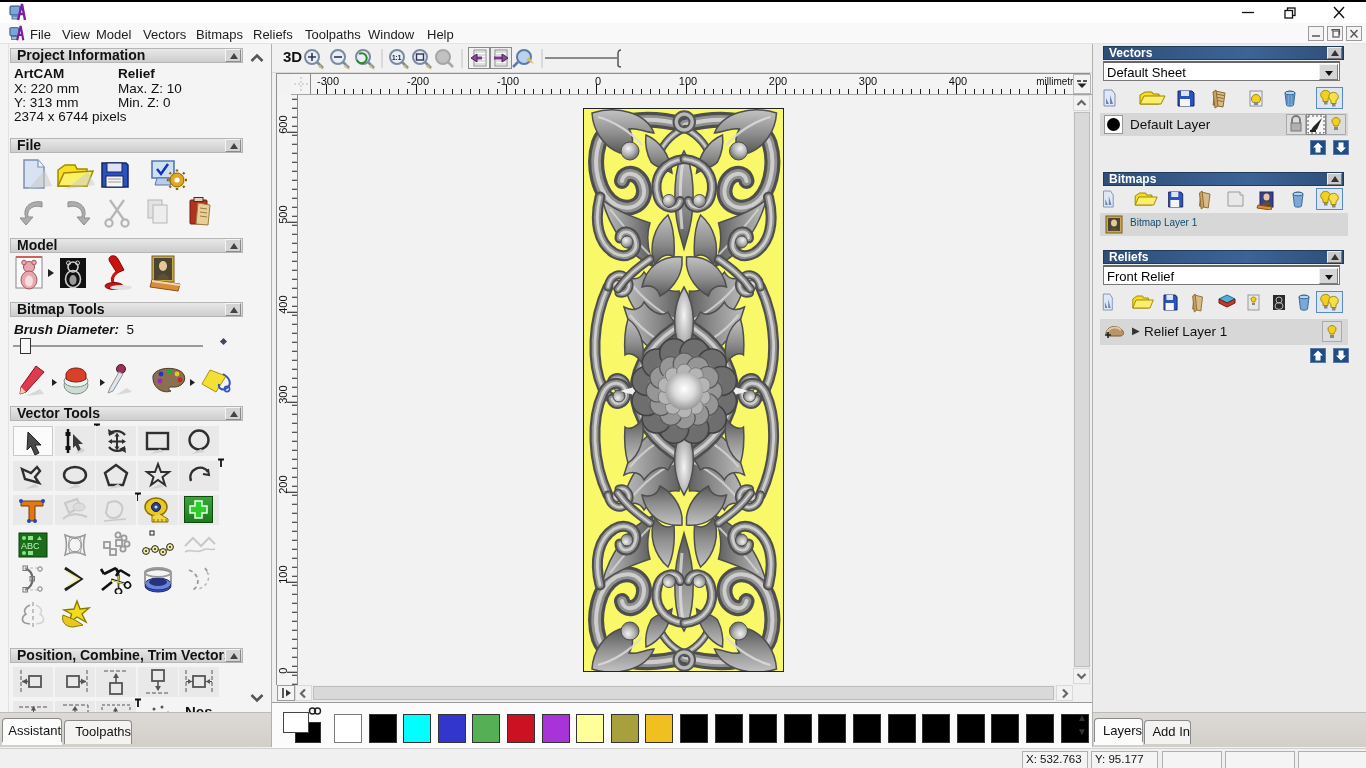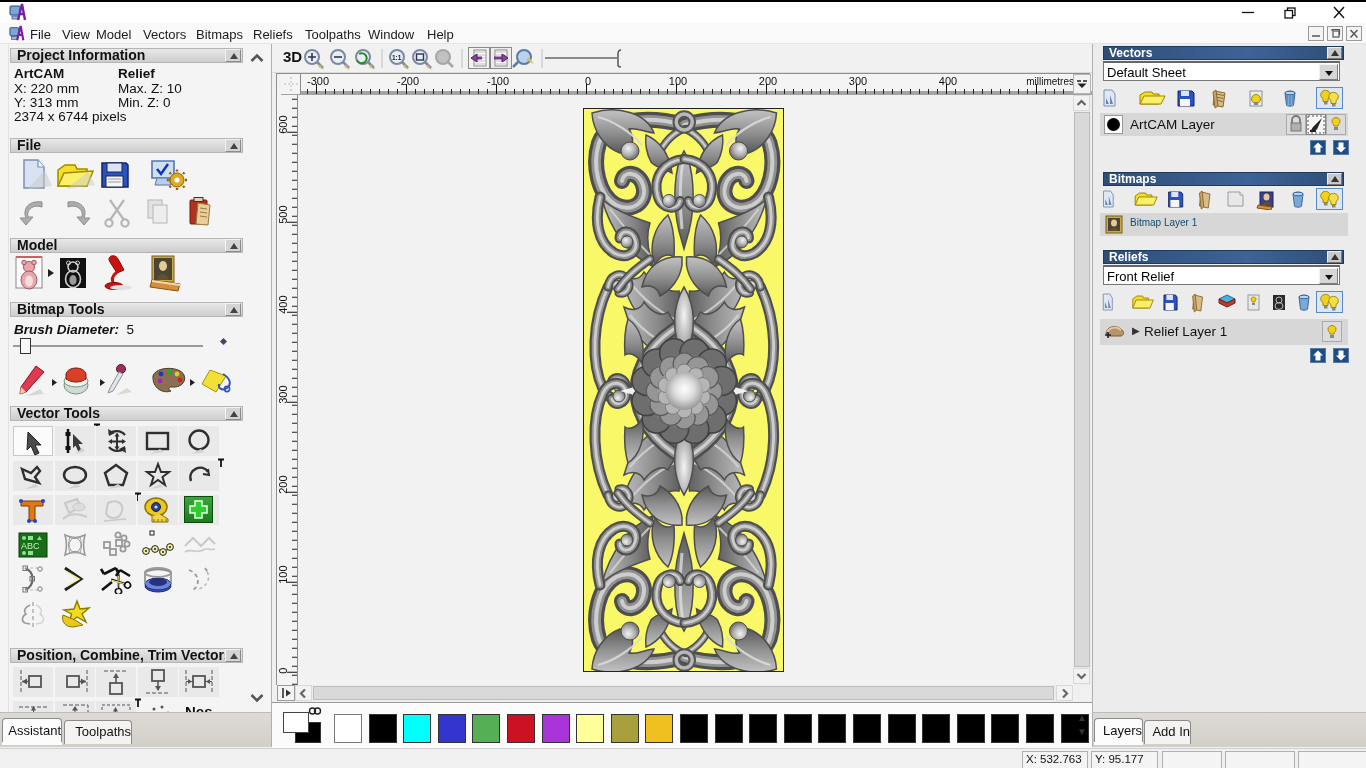--- a/index.html
+++ b/index.html
@@ -611,21 +611,21 @@
         <rect x="10" y="306.75" width="10" height="1" fill="#111"></rect>
         <text x="4" y="302.8" font-size="11" fill="#111" text-anchor="start" font-family="Liberation Sans" transform="rotate(-90 10 302.8)">300</text>
         <rect x="10" y="396.75" width="10" height="1" fill="#111"></rect>
         <text x="4" y="392.8" font-size="11" fill="#111" text-anchor="start" font-family="Liberation Sans" transform="rotate(-90 10 392.8)">200</text>
         <rect x="10" y="486.75" width="10" height="1" fill="#111"></rect>
         <text x="4" y="482.8" font-size="11" fill="#111" text-anchor="start" font-family="Liberation Sans" transform="rotate(-90 10 482.8)">100</text>
         <rect x="10" y="576.75" width="10" height="1" fill="#111"></rect>
         <text x="4" y="572.8" font-size="11" fill="#111" text-anchor="start" font-family="Liberation Sans" transform="rotate(-90 10 572.8)">0</text>
       </svg>
     </div>
-  <div class="abs" id="hruler" style="left:4px;top:0;width:814px;height:21px;background:#f4f4f4;border-bottom:4px solid #a3a3a3">
+  <div class="abs" id="hruler" style="left:14px;top:0;width:814px;height:21px;background:#f4f4f4;border-bottom:1px solid #a3a3a3">
       <svg class="abs" style="left:0;top:0" width="814" height="20">
         <rect x="26.0" y="15" width="1" height="5" fill="#222"></rect>
         <rect x="35.0" y="15" width="1" height="5" fill="#222"></rect>
         <rect x="44.0" y="15" width="1" height="5" fill="#222"></rect>
         <rect x="53.0" y="15" width="1" height="5" fill="#222"></rect>
         <rect x="62.0" y="15" width="1" height="5" fill="#222"></rect>
         <rect x="71.0" y="15" width="1" height="5" fill="#222"></rect>
         <rect x="80.0" y="15" width="1" height="5" fill="#222"></rect>
         <rect x="89.0" y="15" width="1" height="5" fill="#222"></rect>
         <rect x="98.0" y="15" width="1" height="5" fill="#222"></rect>
@@ -956,21 +956,21 @@
       <rect x="224" y="15" width="3.5" height="2.5" fill="#888"></rect>
     </g>
   <g transform="translate(8,0)">
       <path d="M223 6 c-3 1.5 -3 6 0 7.5 l0 3 h5 l0 -3 c3 -1.5 3 -6 0 -7.5 c-1.5 -0.8 -3.5 -0.8 -5 0 Z" fill="#f6e04a" stroke="#a08a00"></path>
       <rect x="224" y="17" width="3.5" height="2.5" fill="#888"></rect>
     </g>
 </svg>
 <div class="layerrow" style="top:113px;height:23px">
   <div class="abs" style="left:4px;top:2px;width:19px;height:19px;background:#fdfdfd;border:1px solid #999"></div>
   <div class="abs" style="left:7px;top:5px;width:13px;height:13px;background:#000;border-radius:50%"></div>
-  <span class="abs" style="left:30px;top:4px;font-size:13.5px;color:#111">ArtCAM Layer</span>
+  <span class="abs" style="left:30px;top:4px;font-size:13.5px;color:#111">Default Layer</span>
   <svg class="abs" style="left:186px;top:1px" width="60" height="21" viewBox="0 0 60 21">
     <rect x="0.5" y="0.5" width="19" height="20" fill="#dcdcdc" stroke="#aaa"></rect>
     <path d="M6 9 v-3 a4 4 0 0 1 8 0 v3" fill="none" stroke="#777" stroke-width="1.8"></path>
     <rect x="5" y="9" width="10" height="8" fill="#b0b0b0" stroke="#777"></rect>
     <rect x="20.5" y="0.5" width="19" height="20" fill="#f6f6f6" stroke="#888"></rect>
     <rect x="22" y="2" width="16" height="17" fill="none" stroke="#555" stroke-dasharray="2 2"></rect>
     <path d="M36 4 L27 13 l-2.5 4 l6.5 -1.5 Z" fill="#222"></path>
     <path d="M24 17 h6" stroke="#222" stroke-width="2"></path>
     <rect x="40.5" y="0.5" width="19" height="20" fill="#dcdcdc" stroke="#aaa"></rect>
     <path d="M46 7 c0 -4.5 8 -4.5 8 0 c0 2.5 -2 3 -2 5 h-4 c0 -2 -2 -2.5 -2 -5 Z" fill="#f2d020" stroke="#a08a00"></path>

